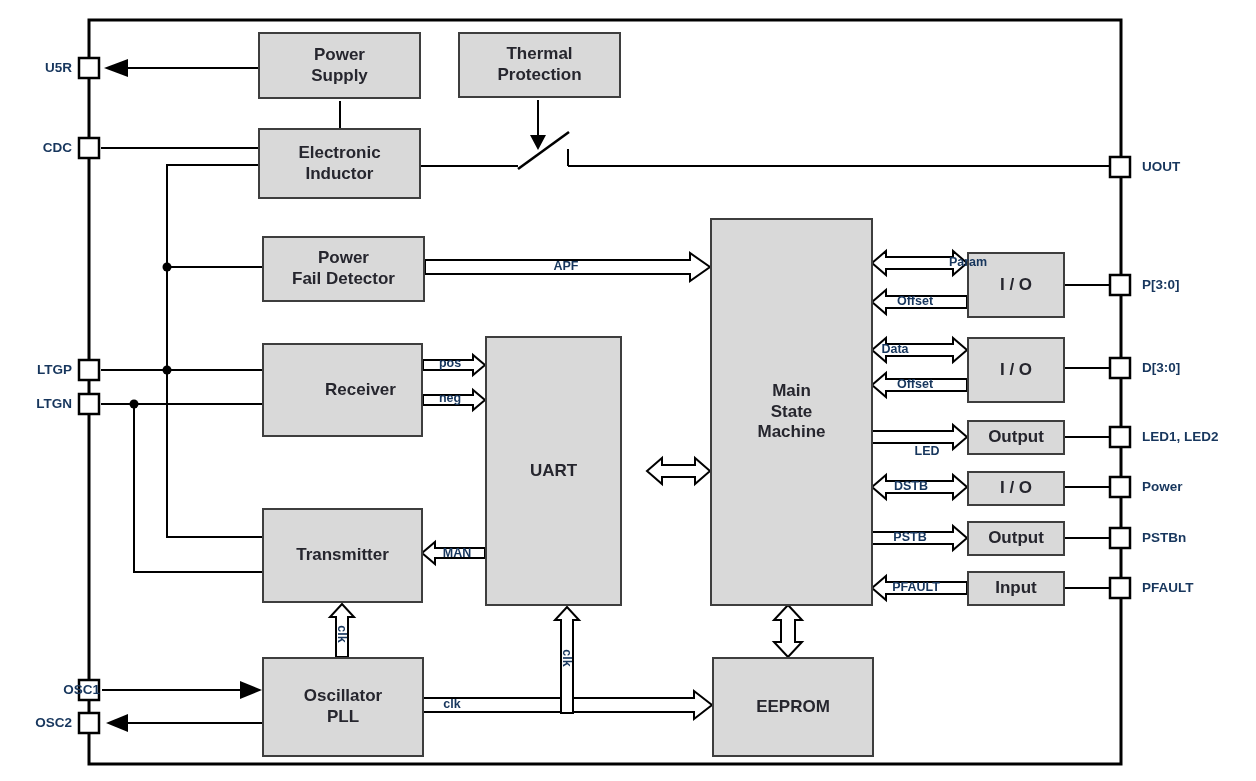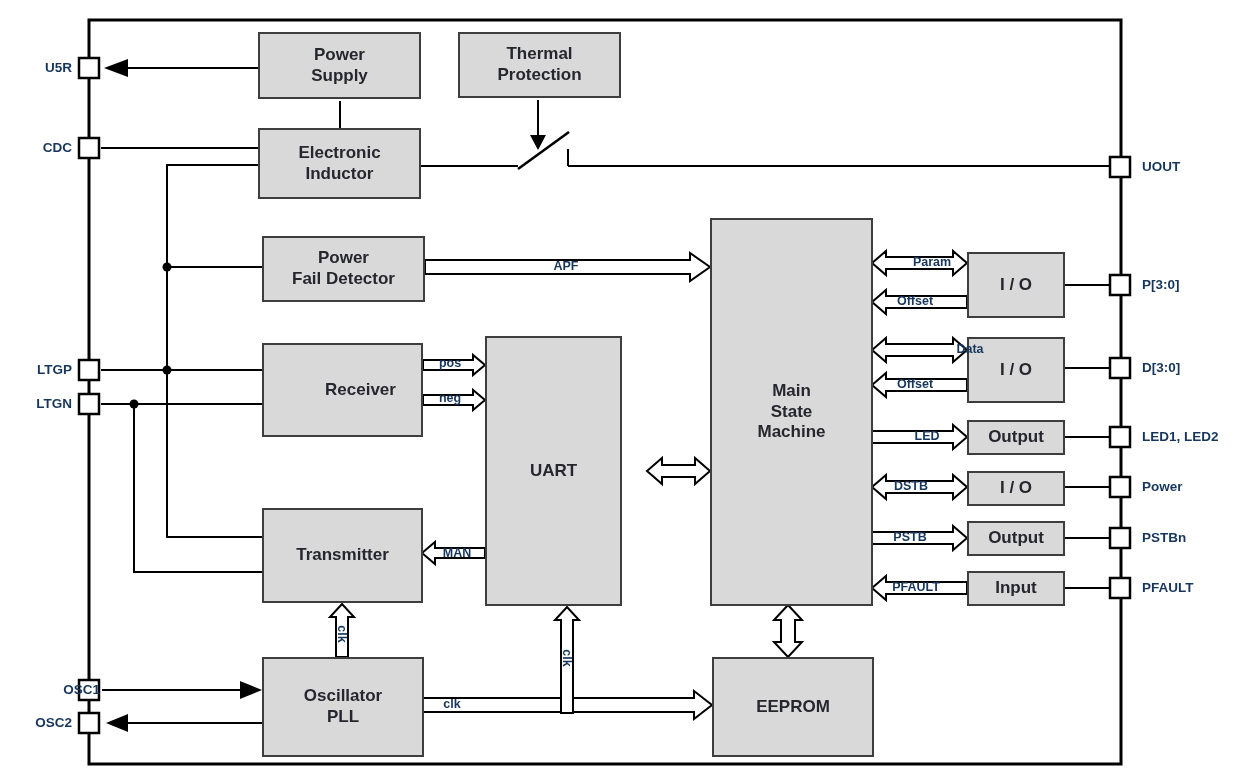--- a/index.html
+++ b/index.html
@@ -136,25 +136,25 @@
   <div class="pin-label right" style="left:1142px;top:359px;">D[3:0]</div>
   <div class="pin-label right" style="left:1142px;top:428px;">LED1, LED2</div>
   <div class="pin-label right" style="left:1142px;top:478px;">Power</div>
   <div class="pin-label right" style="left:1142px;top:529px;">PSTBn</div>
   <div class="pin-label right" style="left:1142px;top:579px;">PFAULT</div>
 
   <div class="sig" style="left:566px;top:266px;">APF</div>
   <div class="sig" style="left:450px;top:363px;">pos</div>
   <div class="sig" style="left:450px;top:398px;">neg</div>
   <div class="sig" style="left:457px;top:553px;border-radius:6px;">MAN</div>
-  <div class="sig" style="left:932px;top:262px;border-radius:6px;">Param</div>
+  <div class="sig" style="left:968px;top:262px;border-radius:6px;">Param</div>
   <div class="sig" style="left:915px;top:301px;">Offset</div>
-  <div class="sig" style="left:970px;top:349px;text-align:center;">Data</div>
+  <div class="sig" style="left:895px;top:349px;text-align:center;">Data</div>
   <div class="sig" style="left:915px;top:384px;">Offset</div>
-  <div class="sig" style="left:908px;top:436px;padding-left:38px;">LED</div>
+  <div class="sig" style="left:908px;top:451px;padding-left:38px;">LED</div>
   <div class="sig" style="left:911px;top:486px;">DSTB</div>
   <div class="sig" style="left:910px;top:537px;">PSTB</div>
   <div class="sig" style="left:916px;top:587px;">PFAULT</div>
   <div class="sig vert" style="left:342px;top:634px;">clk</div>
   <div class="sig vert" style="left:567px;top:658px;">clk</div>
   <div class="sig" style="left:452px;top:704px;">clk</div>
 
 </div>
 
 </body></html>

